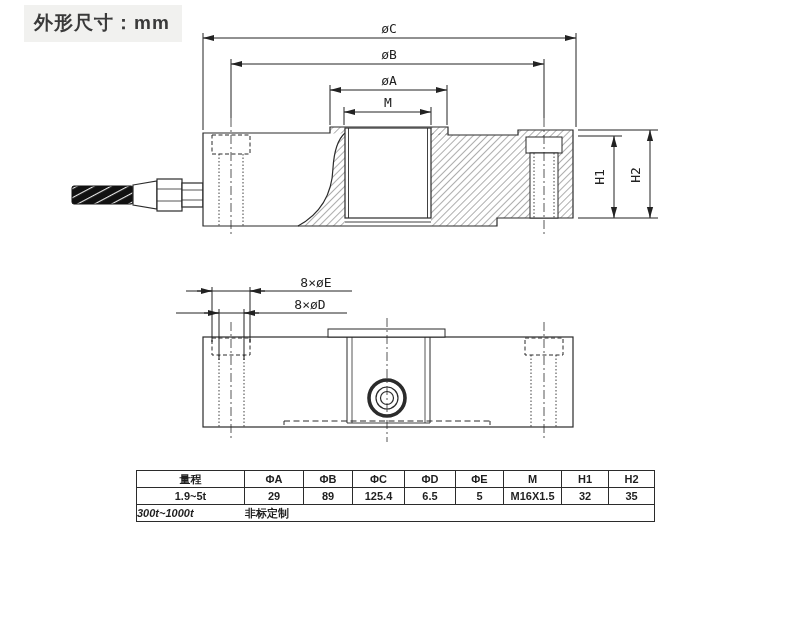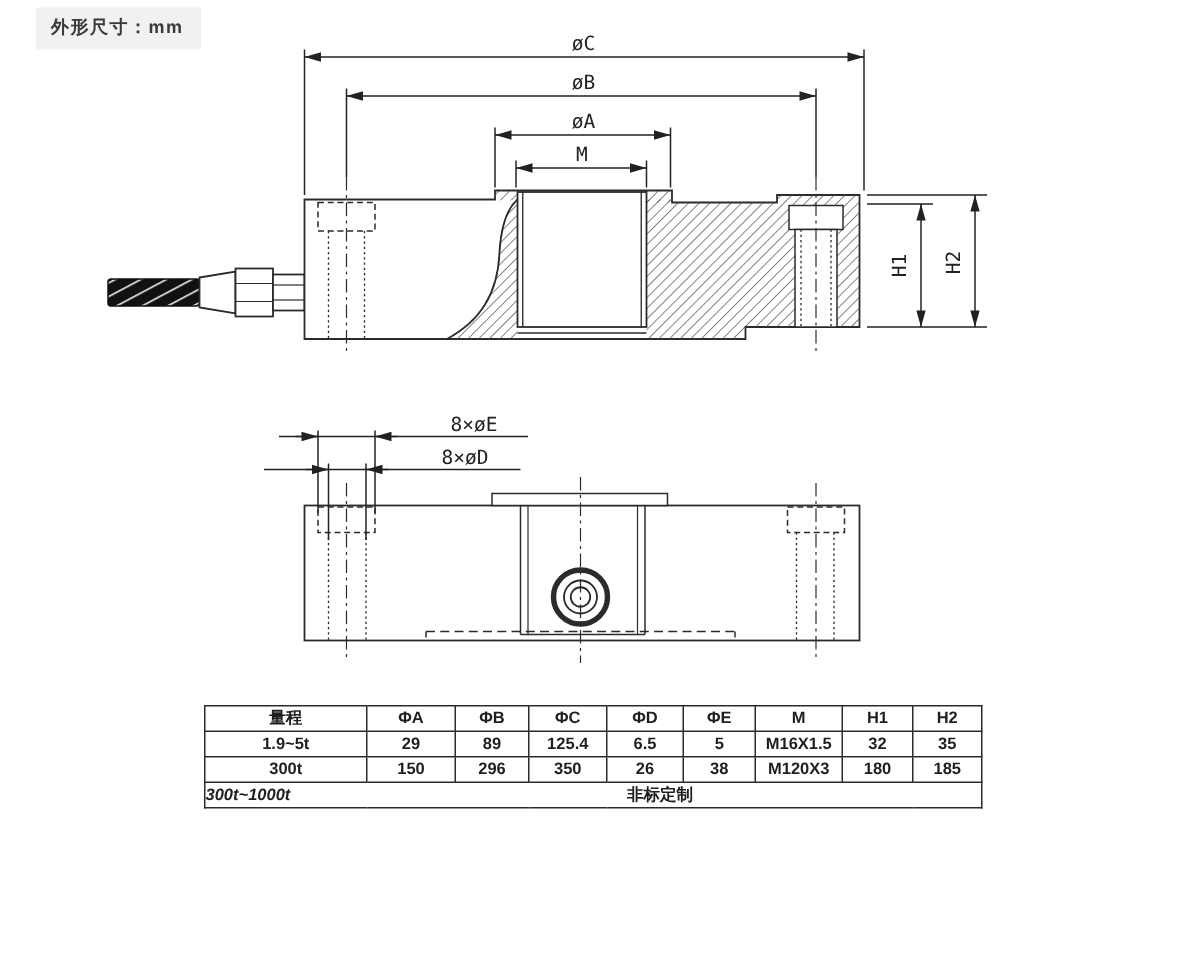--- a/index.html
+++ b/index.html
@@ -2,40 +2,40 @@
 <html><head>
 <meta charset="utf-8">
 <style>
   html,body{margin:0;padding:0;}
   body{
     width:800px;height:640px;position:relative;background:#ffffff;
     font-family:"Liberation Sans", sans-serif;overflow:hidden;
   }
   .title-badge{
     position:absolute;left:24px;top:5px;background:#f1f1ef;
-    padding:5px 12px 6px 10px;font-size:12px;font-weight:bold;color:#3a3a3a;
+    padding:5px 12px 6px 10px;font-size:19px;font-weight:bold;color:#3a3a3a;
     letter-spacing:1px;
   }
   svg.drawing{position:absolute;left:0;top:0;}
   svg text.dim{
     font-family:"DejaVu Sans Mono", monospace;
     font-size:13px;fill:#222;
   }
   .spec-table{
     position:absolute;left:136px;top:470px;
     border-collapse:collapse;table-layout:fixed;width:518px;
     font-size:11px;font-weight:bold;color:#1f1f1f;
   }
   .spec-table th,.spec-table td{
     border:1px solid #2b2b2b;text-align:center;vertical-align:middle;
     padding:0;height:16px;line-height:16px;overflow:hidden;white-space:nowrap;
   }
   .footer-flex{display:flex;width:100%;}
   .footer-flex .f-range{width:108px;text-align:left;font-style:italic;}
-  .footer-flex .f-note{width:217px;text-align:right;}
+  .footer-flex .f-note{width:217px;text-align:left;}
   .footer-flex .f-rest{flex:1;}
 </style>
 </head>
 <body>
 
 <div class="title-badge">外形尺寸：mm</div>
 
 <svg class="drawing" width="800" height="465" viewBox="0 0 800 465">
   <defs>
     <pattern id="hatch" width="5" height="5" patternUnits="userSpaceOnUse" patternTransform="rotate(45)">
@@ -214,31 +214,20 @@
       <td>29</td>
       <td>89</td>
       <td>125.4</td>
       <td>6.5</td>
       <td>5</td>
       <td>M16X1.5</td>
       <td>32</td>
       <td>35</td>
     </tr>
     <tr>
-      <td>300t</td>
-      <td>150</td>
-      <td>296</td>
-      <td>350</td>
-      <td>26</td>
-      <td>38</td>
-      <td>M120X3</td>
-      <td>180</td>
-      <td>185</td>
-    </tr>
-    <tr>
       <td colspan="9">
         <div class="footer-flex">
           <span class="f-range">300t~1000t</span>
           <span class="f-note">非标定制</span>
           <span class="f-rest"></span>
         </div>
       </td>
     </tr>
   </tbody>
 </table>

